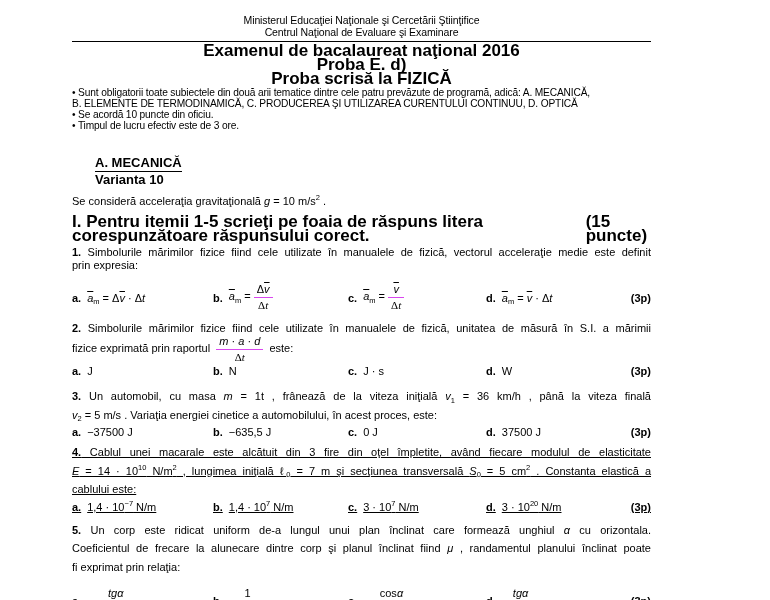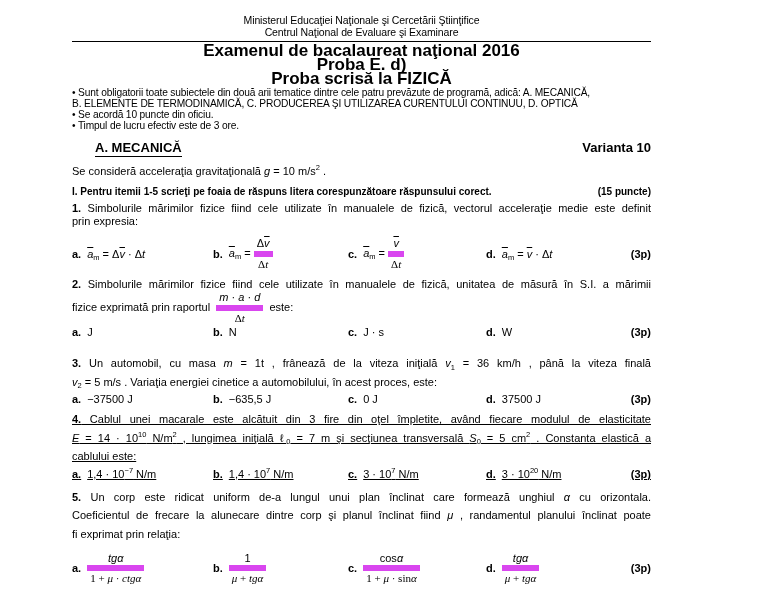--- a/index.html
+++ b/index.html
@@ -14,53 +14,53 @@
 
   
   .hdr-line { text-align: center; font-size: 10.5px; line-height: 12px; letter-spacing: -0.1px; }
   .rule { border: none; border-top: 1.5px solid #000; margin: 3px 0 2px 0; }
   .title-line { text-align: center; font-weight: bold; font-size: 17px; line-height: 14px; }
 
   
   .preamble { margin-top: 2px; font-size: 10.2px; line-height: 10.9px; letter-spacing: -0.15px; }
 
   
-  .section-head { display: flex; justify-content: space-between; align-items: baseline; margin-top: 8px; font-weight: bold; font-size: 13px; }
+  .section-head { display: flex; justify-content: flex-end; align-items: baseline; margin-top: 23px; font-weight: bold; font-size: 13px; flex-direction: column; }
   .section-title { margin-left: 23px; border-bottom: 1.5px solid #000; padding-bottom: 1px; }
 
   .gravity { margin-top: 7px; font-size: 11px; line-height: 15px; }
 
-  .part-heading { display: flex; justify-content: space-between; font-weight: bold; font-size: 10px; margin-top: 6px; line-height: 14px; }
+  .part-heading { display: flex; justify-content: space-between; font-weight: bold; font-size: 17px; margin-top: 6px; line-height: 14px; }
 
   
   .question { font-size: 11px; }
   .q1 { margin-top: 3px; }
   .q2 { margin-top: 3px; }
-  .q3 { margin-top: 16px; }
+  .q3 { margin-top: 10px; }
   .q4 { margin-top: 5px; text-decoration: underline; }
   .q5 { margin-top: 8px; }
   .q-line { text-align: justify; line-height: 13.5px; }
   .q-line.jl { text-align-last: justify; }
   .q-line.lh-m { line-height: 18.5px; }
 
   .answers { display: flex; align-items: center; margin-top: 2px; font-size: 11px; }
   .answers.tall { min-height: 42px; margin-top: 4px; }
   .ans { display: flex; align-items: center; gap: 6px; }
   .ans .lbl { font-weight: bold; }
   .w1 { width: 141px; } .w2 { width: 135px; } .w3 { width: 138px; } .w4 { flex: 1; }
   .pts { font-weight: bold; white-space: nowrap; }
 
   
   i { font-style: italic; }
   sup, sub { font-size: 7.5px; line-height: 0; position: relative; vertical-align: baseline; }
   sup { top: -4.5px; }
   sub { top: 2.5px; }
   .vec { font-style: italic; text-decoration: overline; }
   .frac { display: inline-block; vertical-align: middle; text-align: center; line-height: 1.15; }
-  .frac .n { display: block; border-bottom: 6px solid #d946ef; padding: 0 3px 1px 3px; }
+  .frac .n { display: block; border-bottom: 1px solid #d946ef; padding: 0 3px 1px 3px; }
   .frac .d { display: block; padding: 1px 3px 0 3px; font-family: Liberation Serif, serif; }
 </style>
 </head>
 <body>
 
 <div class="page">
 
   <div class="hdr-line">Ministerul Educaţiei Naţionale şi Cercetării Ştiinţifice</div>
   <div class="hdr-line">Centrul Naţional de Evaluare şi Examinare</div>
   <hr class="rule">

